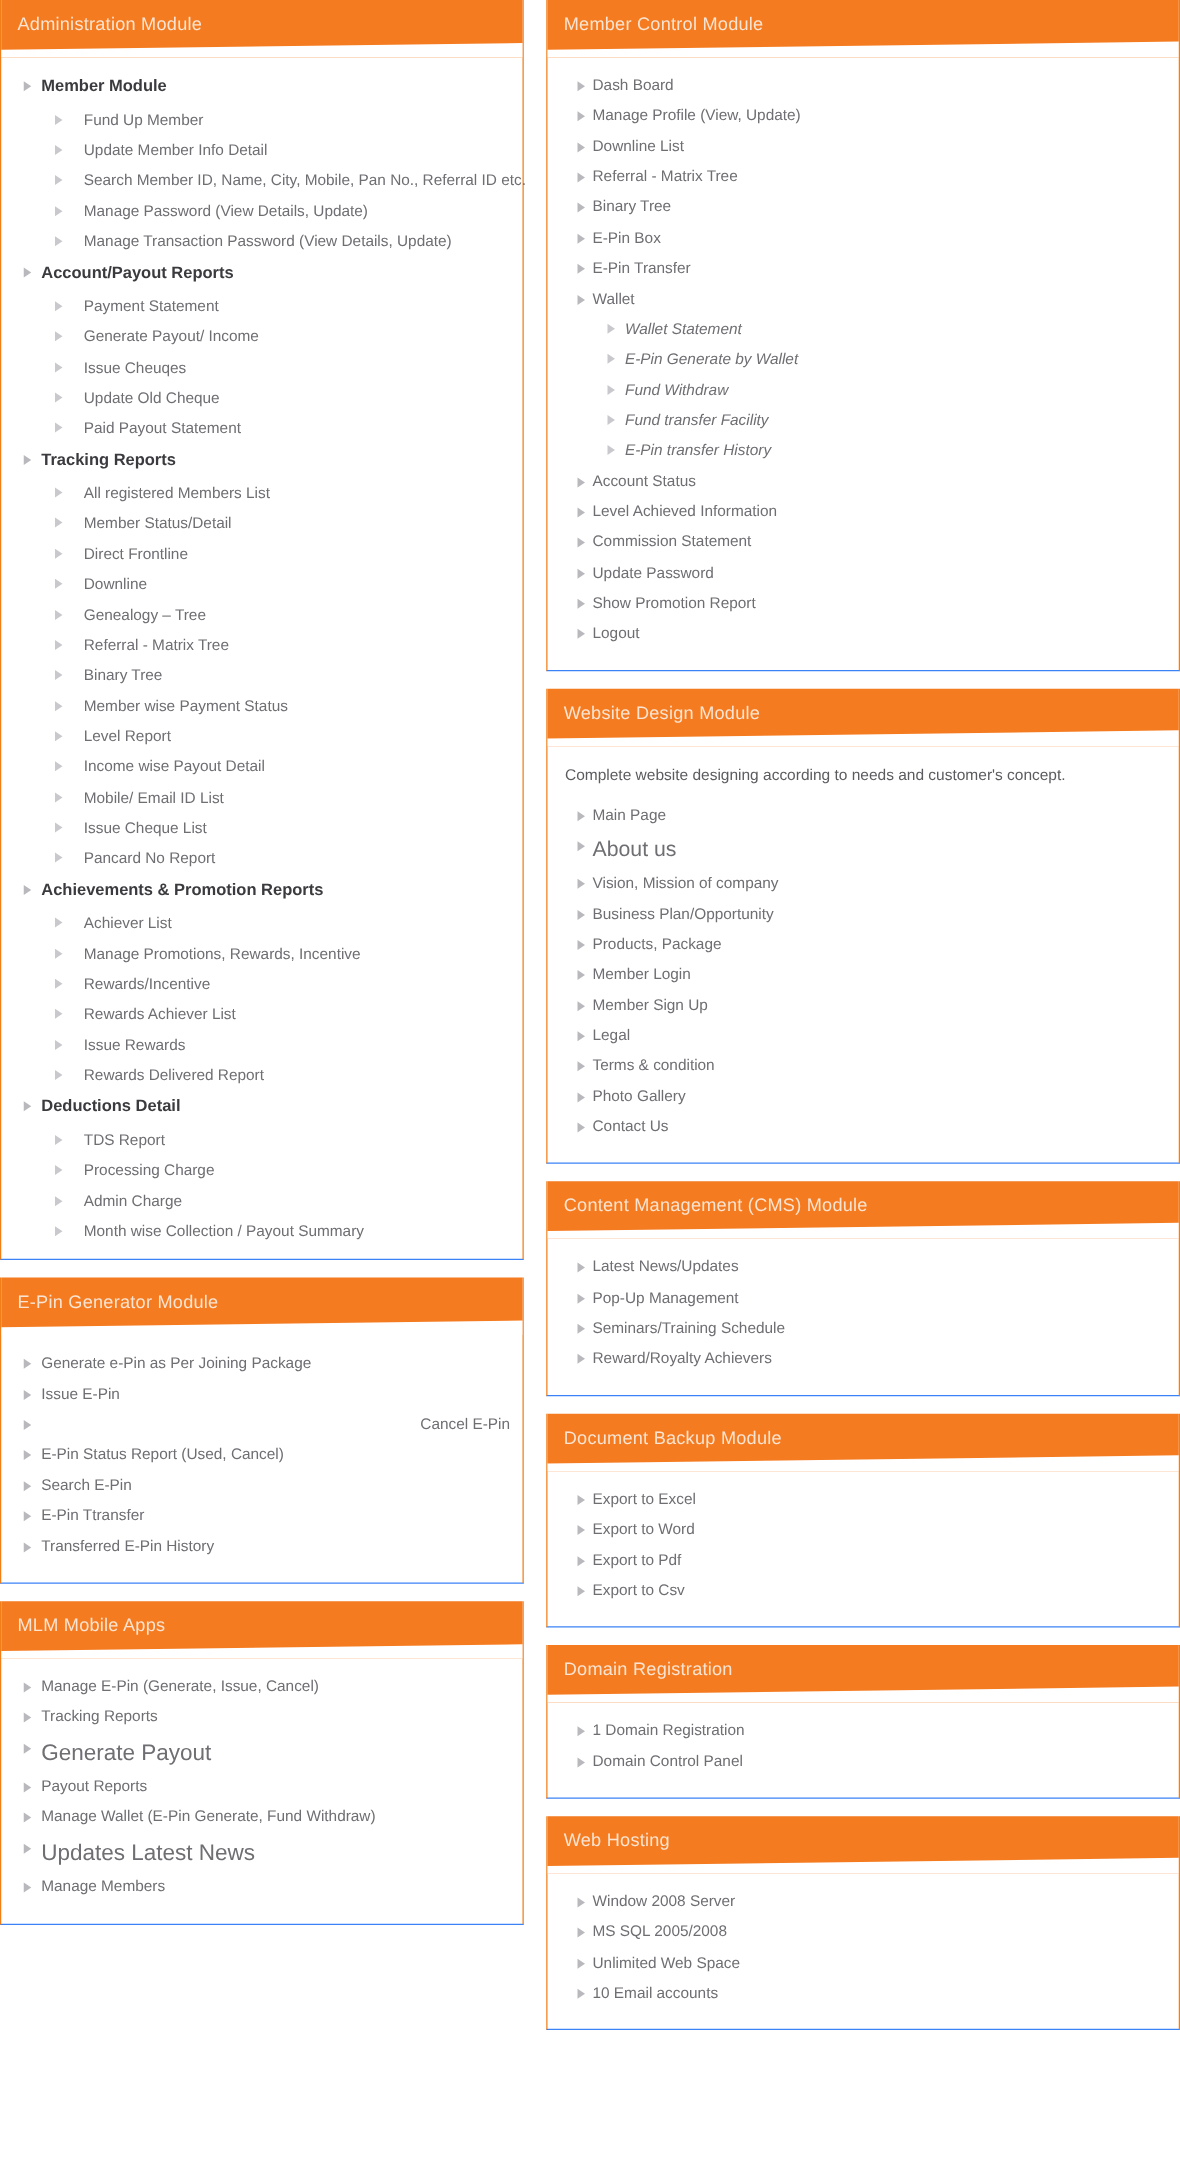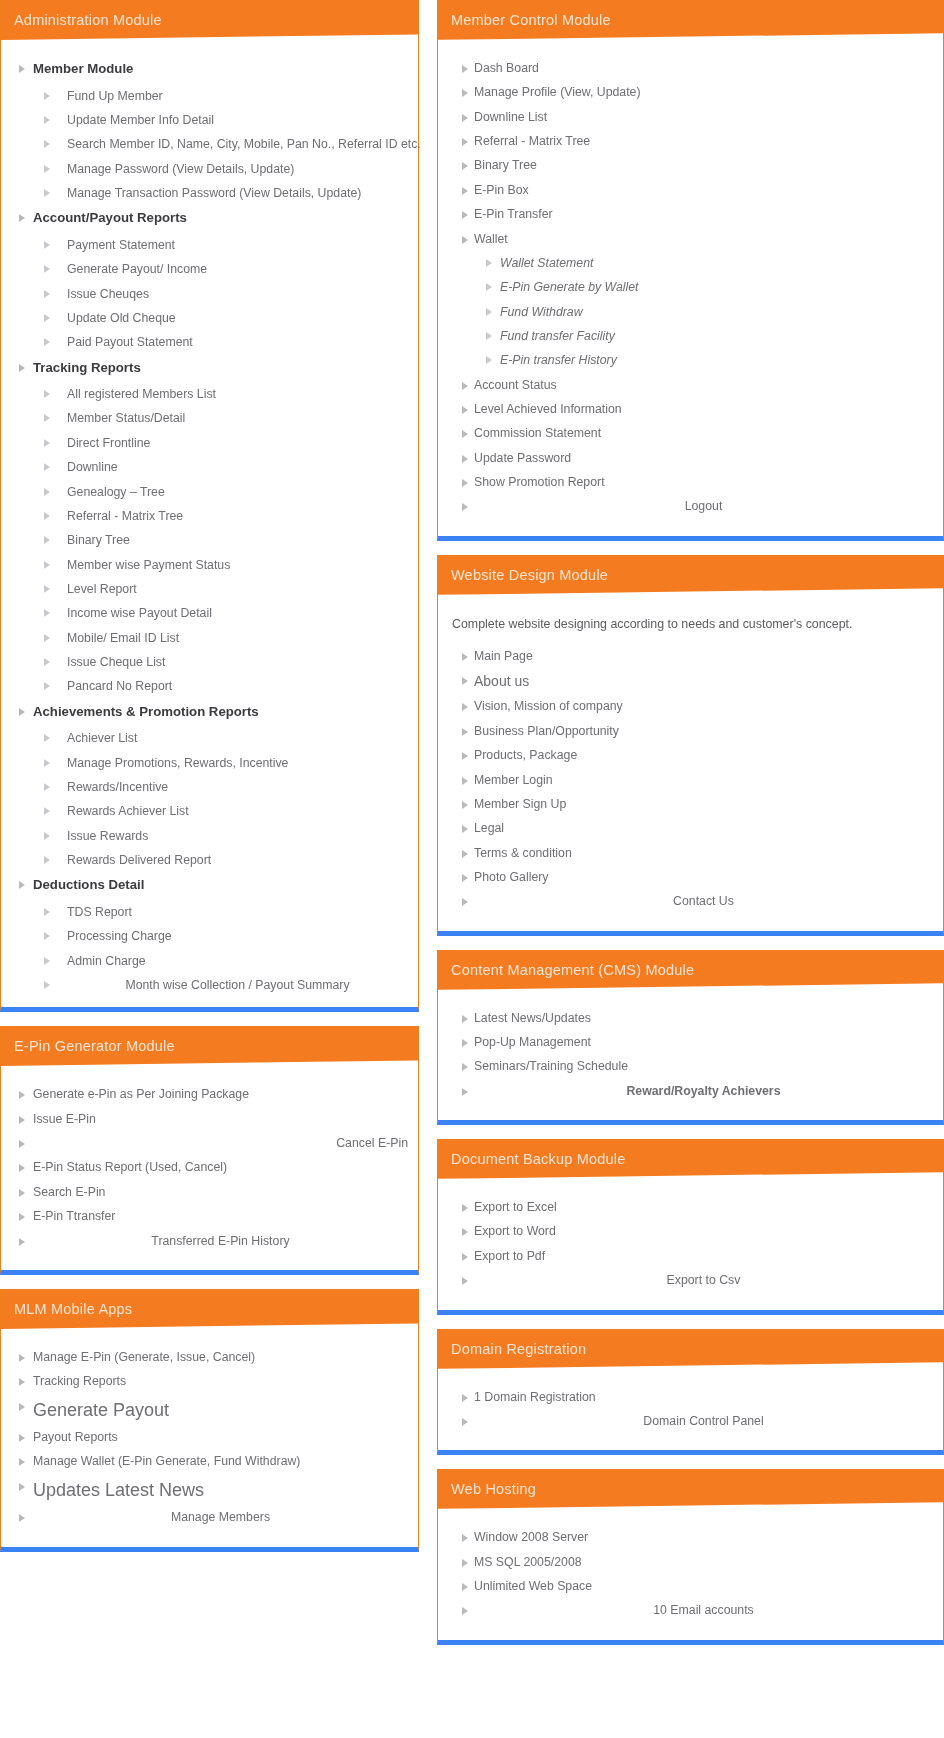--- a/index.html
+++ b/index.html
@@ -22,21 +22,21 @@
   }
   .col-left  { width: 419px; flex: 0 0 419px; }
   .col-gap   { width: 18px; flex: 0 0 18px; }
   .col-right { width: 507px; flex: 0 0 507px; }
 
   
   .panel {
     background: #ffffff;
     border-left: 1px solid #F07F1A;
     border-right: 1px solid #F07F1A;
-    border-bottom: 5px solid #3b82f6;
+    border-bottom: 1px solid #3b82f6;
     margin-bottom: 14px;
     position: relative;
   }
   .col-left > .panel:first-child { border-top: 0; }
 
   
   .panel-head {
     position: relative;
     background: #F47B20;
     height: 46px;
@@ -76,21 +76,21 @@
   .item {
     position: relative;
     display: block;
     padding: 0 0 0 22px;
     margin: 0 0 9px 0;
     font-size: 12.3px;
     line-height: 1.25;
     color: #6e6e73;
     white-space: nowrap;
   }
-  .item:last-child { margin-bottom: 2px; text-align: center; }
+  .item:last-child { margin-bottom: 2px; }
   .item .bullet {
     position: absolute;
     left: 8px;
     top: 3px;
     width: 0; height: 0;
     border-top: 4px solid transparent;
     border-bottom: 4px solid transparent;
     border-left: 6px solid #c9c9cd;
   }
   
@@ -240,21 +240,21 @@
         </div>
       </section>
       <section class="panel">
         <div class="panel-head">
           <span class="title">Website Design Module</span>
         </div>
         <div class="panel-body">
           <p class="intro">Complete website designing according to needs and customer's concept.</p>
           <ul class="menu">
             <li class="item lvl0 plain" style="font-weight: normal; color: rgb(110, 110, 115); font-size: 12.3px; margin-bottom: 9px;"><span class="bullet"></span><span>Main Page</span></li>
-            <li class="item lvl0 plain" style="font-weight: normal; color: rgb(110, 110, 115); font-size: 14px; margin-bottom: 9px;"><span class="bullet"></span><span>About us</span></li>
+            <li class="item lvl0 plain" style="font-weight: normal; color: rgb(110, 110, 115); font-size: 17px; margin-bottom: 9px;"><span class="bullet"></span><span>About us</span></li>
             <li class="item lvl0 plain" style="font-weight: normal; color: rgb(110, 110, 115); font-size: 12.3px; margin-bottom: 9px;"><span class="bullet"></span><span>Vision, Mission of company</span></li>
             <li class="item lvl0 plain" style="font-weight: normal; color: rgb(110, 110, 115); font-size: 12.3px; margin-bottom: 9px;"><span class="bullet"></span><span>Business Plan/Opportunity</span></li>
             <li class="item lvl0 plain" style="font-weight: normal; color: rgb(110, 110, 115); font-size: 12.3px; margin-bottom: 9px;"><span class="bullet"></span><span>Products, Package</span></li>
             <li class="item lvl0 plain" style="font-weight: normal; color: rgb(110, 110, 115); font-size: 12.3px; margin-bottom: 9px;"><span class="bullet"></span><span>Member Login</span></li>
             <li class="item lvl0 plain" style="font-weight: normal; color: rgb(110, 110, 115); font-size: 12.3px; margin-bottom: 9px;"><span class="bullet"></span><span>Member Sign Up</span></li>
             <li class="item lvl0 plain" style="font-weight: normal; color: rgb(110, 110, 115); font-size: 12.3px; margin-bottom: 9px;"><span class="bullet"></span><span>Legal</span></li>
             <li class="item lvl0 plain" style="font-weight: normal; color: rgb(110, 110, 115); font-size: 12.3px; margin-bottom: 9px;"><span class="bullet"></span><span>Terms &amp; condition</span></li>
             <li class="item lvl0 plain" style="font-weight: normal; color: rgb(110, 110, 115); font-size: 12.3px; margin-bottom: 9px;"><span class="bullet"></span><span>Photo Gallery</span></li>
             <li class="item lvl0 plain" style="font-weight: normal; color: rgb(110, 110, 115); font-size: 12.3px; margin-bottom: 9px;"><span class="bullet"></span><span>Contact Us</span></li>
           </ul>
@@ -262,21 +262,21 @@
       </section>
       <section class="panel">
         <div class="panel-head">
           <span class="title">Content Management (CMS) Module</span>
         </div>
         <div class="panel-body">
           <ul class="menu">
             <li class="item lvl0 plain" style="font-weight: normal; color: rgb(110, 110, 115); font-size: 12.3px; margin-bottom: 9px;"><span class="bullet"></span><span>Latest News/Updates</span></li>
             <li class="item lvl0 plain" style="font-weight: normal; color: rgb(110, 110, 115); font-size: 12.3px; margin-bottom: 9px;"><span class="bullet"></span><span>Pop-Up Management</span></li>
             <li class="item lvl0 plain" style="font-weight: normal; color: rgb(110, 110, 115); font-size: 12.3px; margin-bottom: 9px;"><span class="bullet"></span><span>Seminars/Training Schedule</span></li>
-            <li class="item lvl0 plain" style="font-weight: bold; color: rgb(110, 110, 115); font-size: 12.3px; margin-bottom: 9px;"><span class="bullet"></span><span>Reward/Royalty Achievers</span></li>
+            <li class="item lvl0 plain" style="font-weight: normal; color: rgb(110, 110, 115); font-size: 12.3px; margin-bottom: 9px;"><span class="bullet"></span><span>Reward/Royalty Achievers</span></li>
           </ul>
         </div>
       </section>
       <section class="panel">
         <div class="panel-head">
           <span class="title">Document Backup Module</span>
         </div>
         <div class="panel-body">
           <ul class="menu">
             <li class="item lvl0 plain" style="font-weight: normal; color: rgb(110, 110, 115); font-size: 12.3px; margin-bottom: 9px;"><span class="bullet"></span><span>Export to Excel</span></li>

